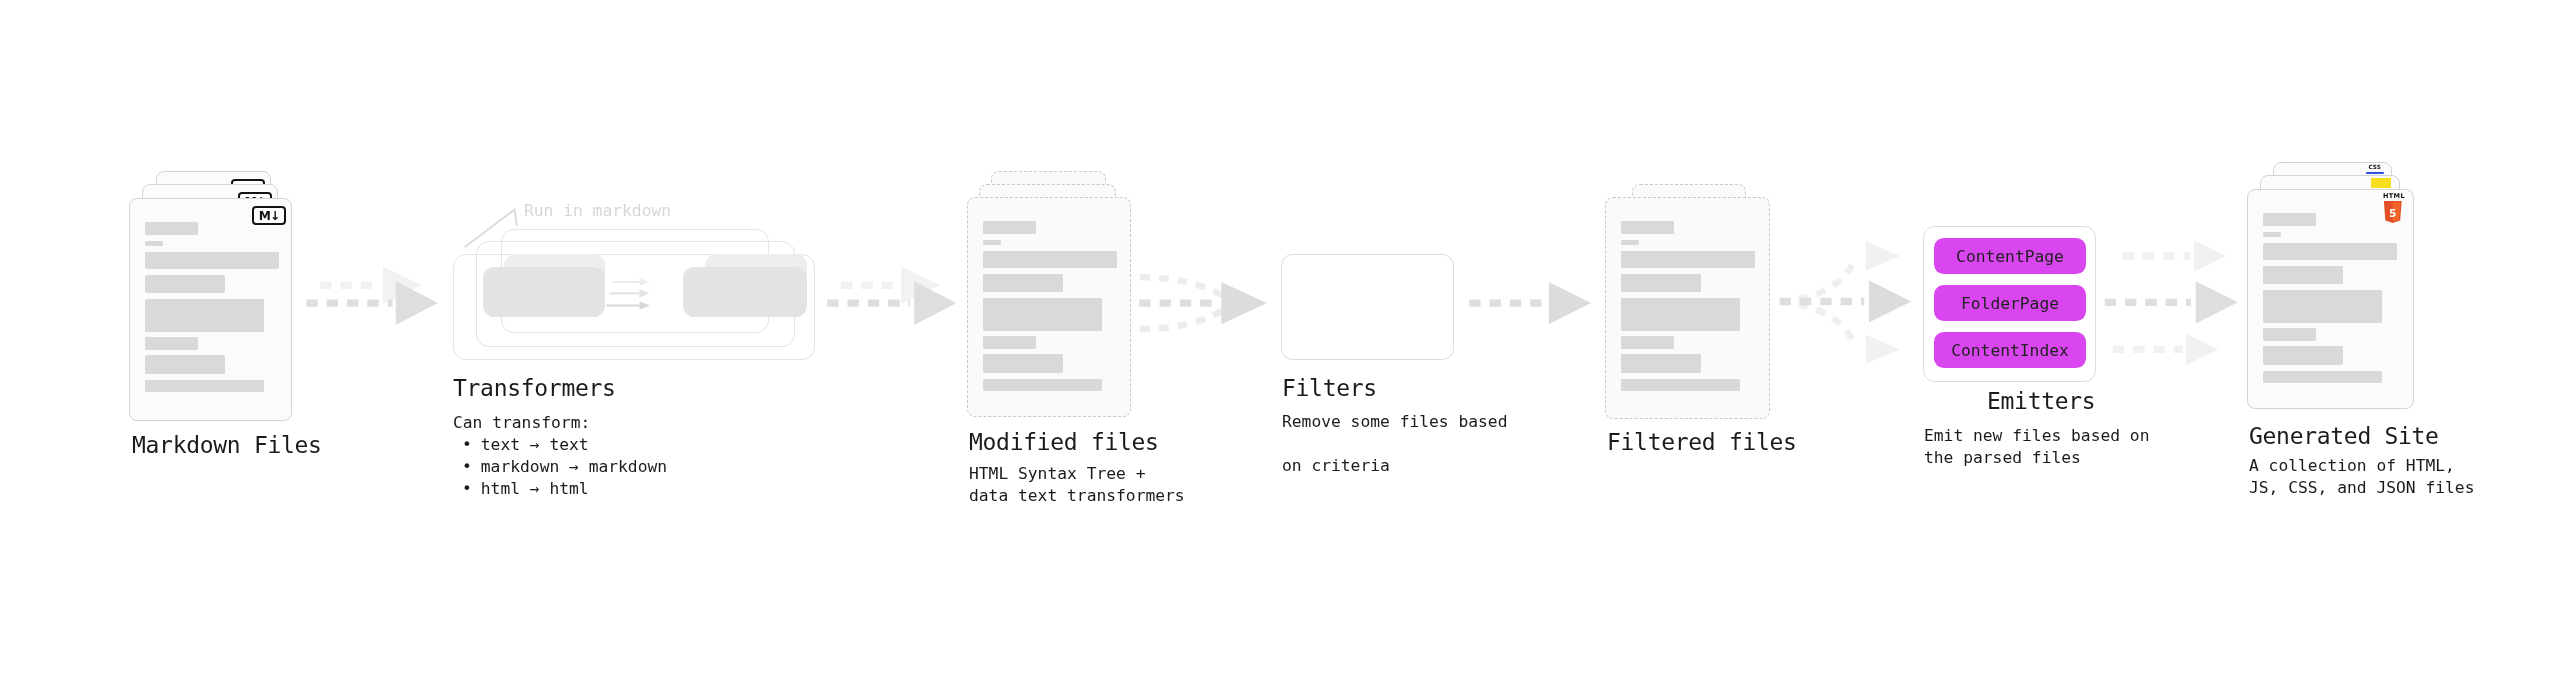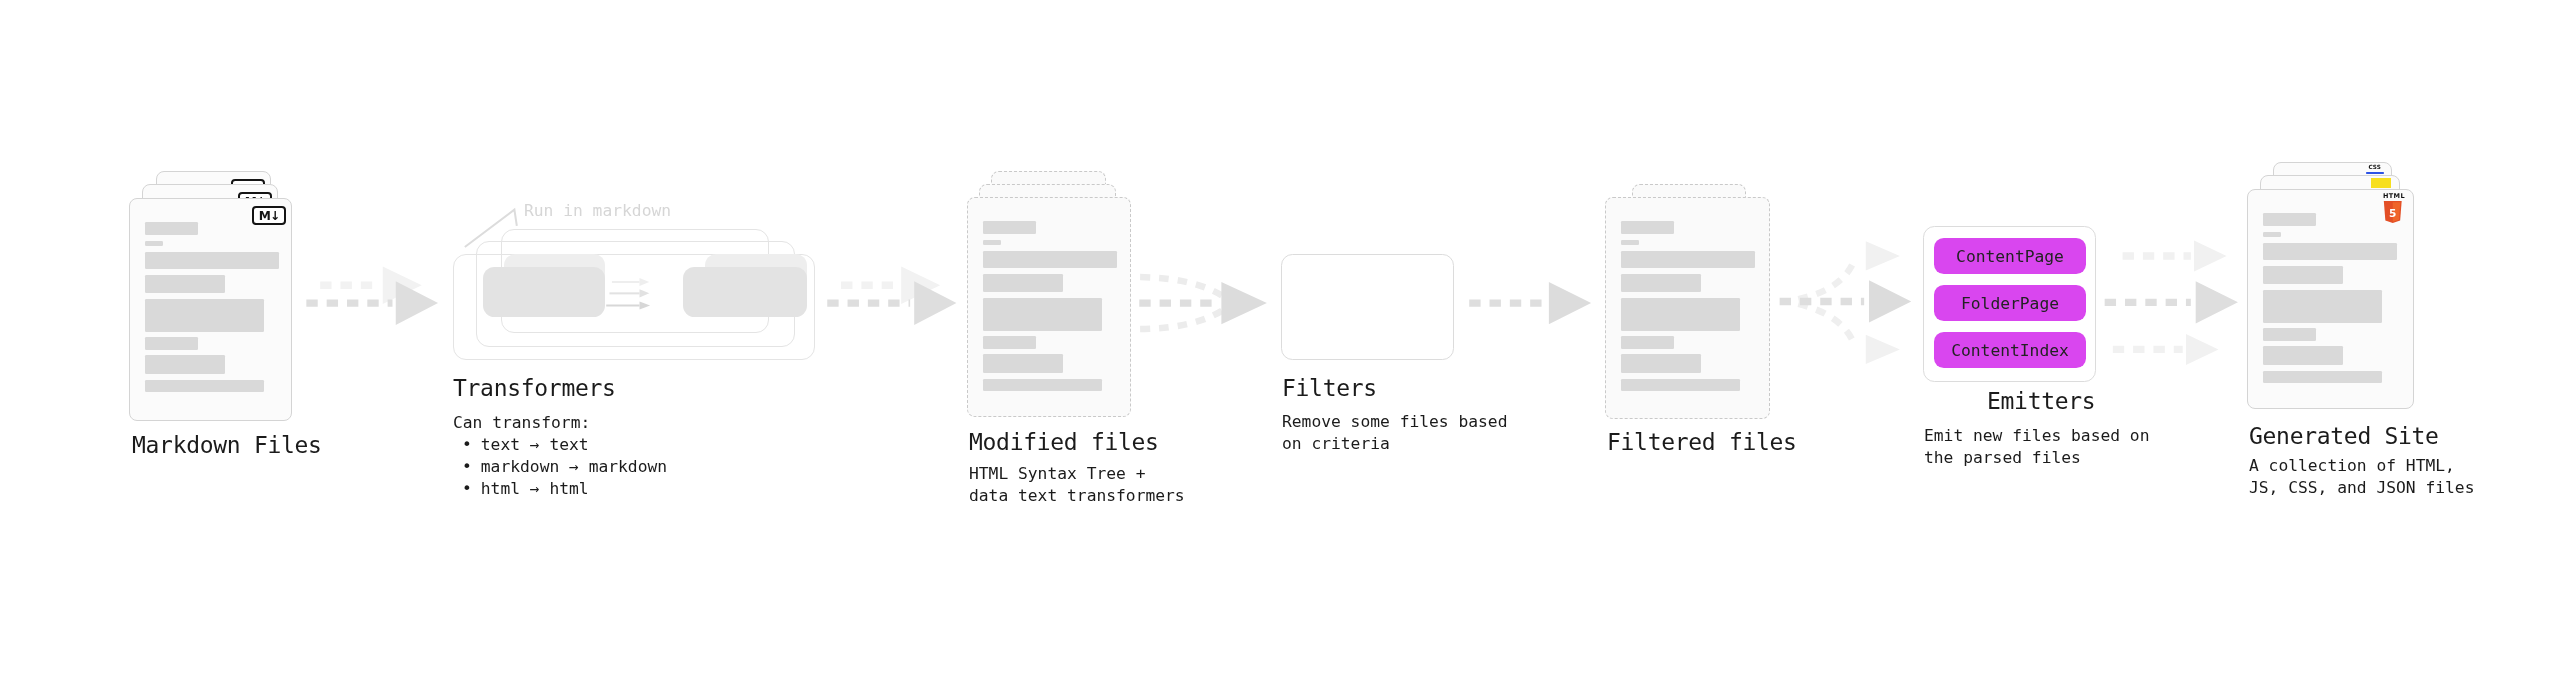--- a/index.html
+++ b/index.html
@@ -181,21 +181,21 @@
         <div class="bar" style="width: 119px; height: 12.2px;"></div>
       </div>
   </div>
   <div class="title" style="left:969px;top:429px">Modified files</div>
   <div class="desc" style="left:969px;top:464px">HTML Syntax Tree +</div>
   <div class="desc" style="left:969px;top:486px">data text transformers</div>
 
   <div class="panel" style="left:1281px;top:254px;width:173px;height:106px"></div>
   <div class="title" style="left:1282px;top:375px">Filters</div>
   <div class="desc" style="left:1282px;top:412px">Remove some files based</div>
-  <div class="desc" style="left:1282px;top:434px">on criteria</div>
+  <div class="desc" style="left:1282px;top:456px">on criteria</div>
 
   <div class="doc-card dashed" style="left:1632px;top:184px;width:114px;height:203px"></div>
   <div class="doc-card dashed" style="left:1605px;top:197px;width:165px;height:222px">
     <div class="bars">
         <div class="bar" style="width: 53px; height: 13px;"></div>
         <div class="bar" style="width: 18.7px; height: 5.7px;"></div>
         <div class="bar" style="width: 134px; height: 17px;"></div>
         <div class="bar" style="width: 80px; height: 18.7px;"></div>
         <div class="bar" style="width: 119px; height: 32.5px;"></div>
         <div class="bar" style="width: 53px; height: 12.2px;"></div>

